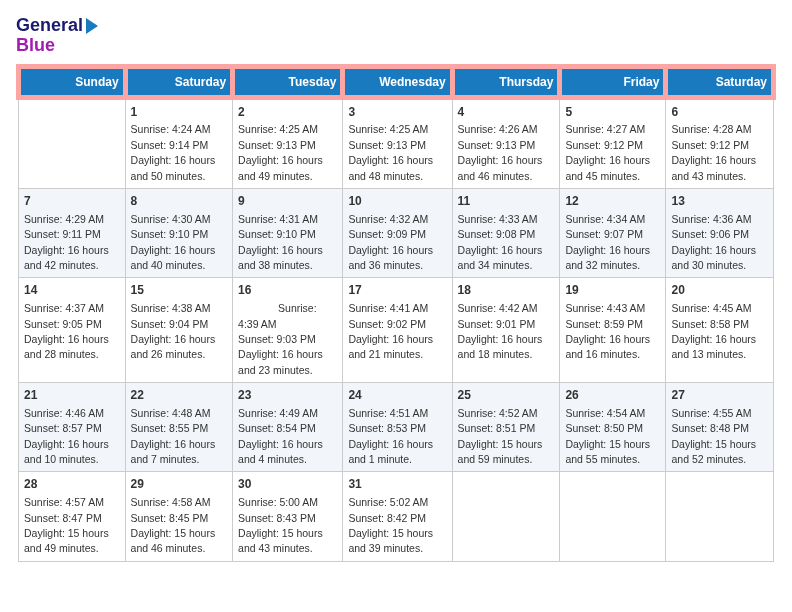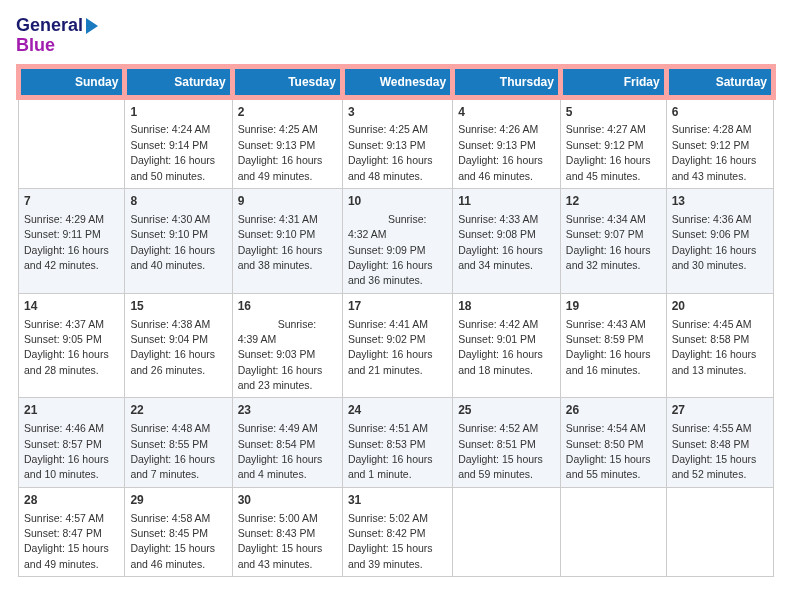--- a/index.html
+++ b/index.html
@@ -138,21 +138,21 @@
 Daylight: 16 hours
 and 42 minutes.</span></td>
         <td><span class="day-num">8</span><span class="day-info" style="white-space: pre-line;">Sunrise: 4:30 AM
 Sunset: 9:10 PM
 Daylight: 16 hours
 and 40 minutes.</span></td>
         <td><span class="day-num">9</span><span class="day-info" style="white-space: pre-line;">Sunrise: 4:31 AM
 Sunset: 9:10 PM
 Daylight: 16 hours
 and 38 minutes.</span></td>
-        <td><span class="day-num">10</span><span class="day-info" style="white-space: pre-line; margin-left: 40px;">Sunrise: 4:32 AM
+        <td><span class="day-num">10</span><span class="day-info" style="white-space: pre-line;">Sunrise: 4:32 AM
 Sunset: 9:09 PM
 Daylight: 16 hours
 and 36 minutes.</span></td>
         <td><span class="day-num">11</span><span class="day-info" style="white-space: pre-line;">Sunrise: 4:33 AM
 Sunset: 9:08 PM
 Daylight: 16 hours
 and 34 minutes.</span></td>
         <td><span class="day-num">12</span><span class="day-info" style="white-space: pre-line; margin-top: 21px;">Sunrise: 4:34 AM
 Sunset: 9:07 PM
 Daylight: 16 hours

